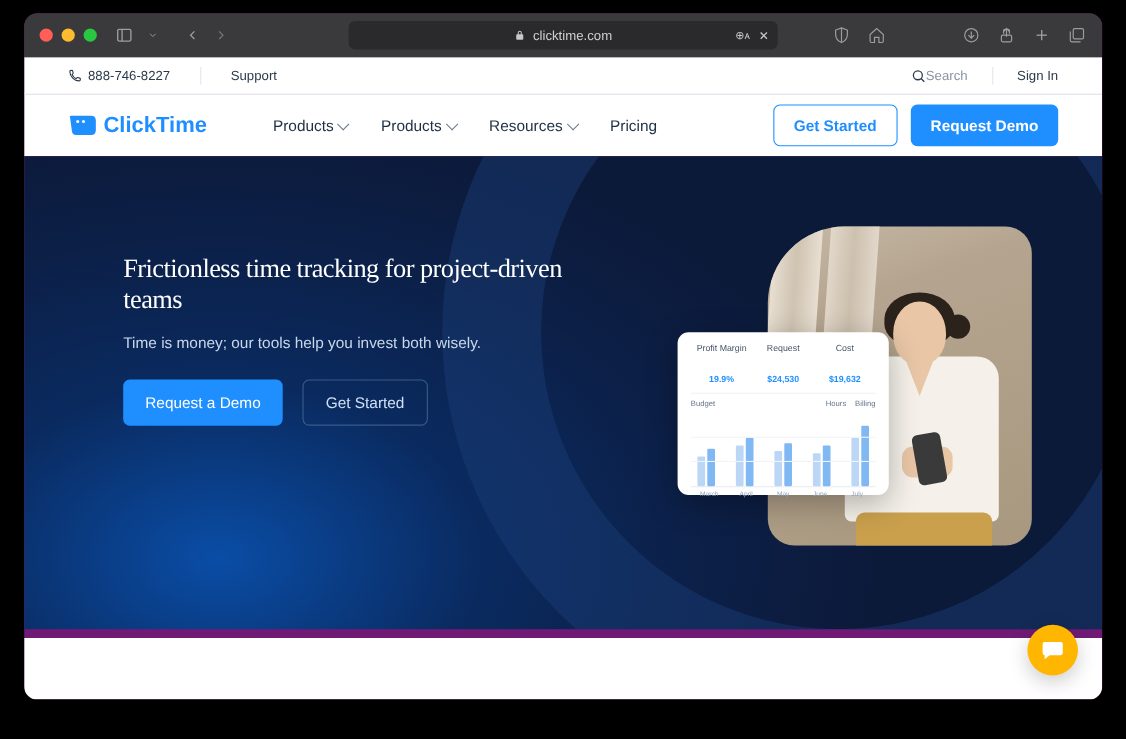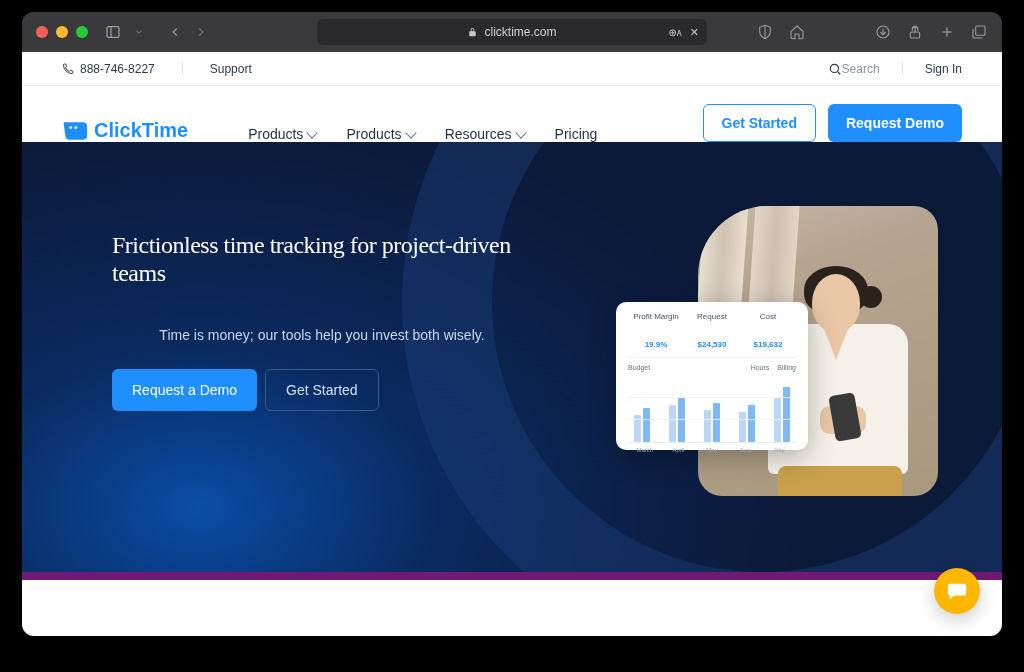--- a/index.html
+++ b/index.html
@@ -19,38 +19,38 @@
   .addr-right { position: absolute; right: 8px; display: flex; gap: 8px; align-items: center; }
   .chrome-right { margin-left: auto; display: flex; gap: 14px; align-items: center; }
   
   .topbar { height: 34px; background: #fff; border-bottom: 1px solid #eceff3; display: flex; align-items: center; padding: 0 40px; font-size: 12px; color: #2b3a4b; }
   .topbar-left { display: flex; align-items: center; gap: 27px; }
   .phone { display: flex; align-items: center; gap: 6px; color: #2b3a4b; }
   .divider { width: 1px; height: 16px; background: #e2e6eb; }
   .topbar-right { margin-left: auto; display: flex; align-items: center; gap: 22px; }
   .search-wrap { display: flex; align-items: center; gap: 0; color: #8a94a2; }
   
-  .nav { height: 56px; background: #fff; display: flex; align-items: flex-end; padding: 0 40px; }
+  .nav { height: 56px; background: #fff; display: flex; align-items: center; padding: 0 40px; }
   .logo { display: flex; align-items: center; gap: 6px; color: #1f8fff; font-weight: 700; font-size: 20px; }
   .logo-mark { width: 26px; height: 22px; position: relative; }
   .nav-items { display: flex; gap: 30px; margin-left: 60px; font-size: 14px; color: #1f2f44; font-weight: 500; }
   .nav-item { display: flex; align-items: center; gap: 5px; cursor: pointer; }
   .chev { width: 8px; height: 8px; border-right: 1.5px solid #6b7b8f; border-bottom: 1.5px solid #6b7b8f; transform: rotate(45deg); margin-top: -3px; }
   .nav-ctas { margin-left: auto; display: flex; gap: 12px; }
   .btn { height: 38px; padding: 0 18px; border-radius: 6px; font-size: 14px; font-weight: 600; display: flex; align-items: center; cursor: pointer; border: none; }
   .btn-outline { background: #fff; color: #1f8fff; border: 1.5px solid #1f8fff; }
   .btn-primary { background: #1f8fff; color: #fff; }
   
   .hero { height: 430px; background: radial-gradient(ellipse 600px 400px at 18% 85%, #0a4da6 0%, #0a2a5f 40%, #0c1f46 75%, #0c1a3a 100%); position: relative; overflow: hidden; }
   .hero-arc { position: absolute; right: -120px; top: -200px; width: 720px; height: 720px; border: 90px solid rgba(26,62,120,.45); border-radius: 50%; }
   .hero-content { position: relative; padding: 90px 50px 0 90px; display: flex; }
   .hero-left { width: 420px; }
   .hero-title { font-family: Georgia, "Times New Roman", serif; font-size: 24px; line-height: 1.15; color: #fff; font-weight: 400; letter-spacing: -.5px; }
-  .hero-sub { margin-top: 40px; font-size: 14px; color: #c9d7ea; text-align: center; }
-  .hero-ctas { margin-top: 26px; display: flex; gap: 8px; }
+  .hero-sub { margin-top: 16px; font-size: 14px; color: #c9d7ea; }
+  .hero-ctas { margin-top: 26px; display: flex; gap: 18px; }
   .hbtn { height: 42px; padding: 0 20px; border-radius: 6px; font-size: 14px; font-weight: 500; display: flex; align-items: center; cursor: pointer; }
   .hbtn-primary { background: #1f8fff; color: #fff; border: none; }
   .hbtn-ghost { background: transparent; color: #cfe0f7; border: 1px solid #3a5a8a; }
   
   .hero-right { position: absolute; right: 64px; top: 64px; width: 320px; height: 300px; }
   .photo-shape { position: absolute; right: 0; top: 0; width: 240px; height: 290px; border-radius: 70px 24px 24px 24px; background: linear-gradient(160deg, #c7b9a8 0%, #b5a590 25%, #a8987f 100%); overflow: hidden; }
   .pillar { position: absolute; background: linear-gradient(90deg, #e8dfd2, #cfc3b1, #e8dfd2); }
   .pillar.p1 { left: 0; top: -20px; width: 44px; height: 220px; transform: skewX(-4deg); }
   .pillar.p2 { left: 52px; top: -20px; width: 44px; height: 200px; transform: skewX(-4deg); opacity: .85; }
   .person { position: absolute; right: 18px; bottom: 0; width: 170px; height: 230px; }

